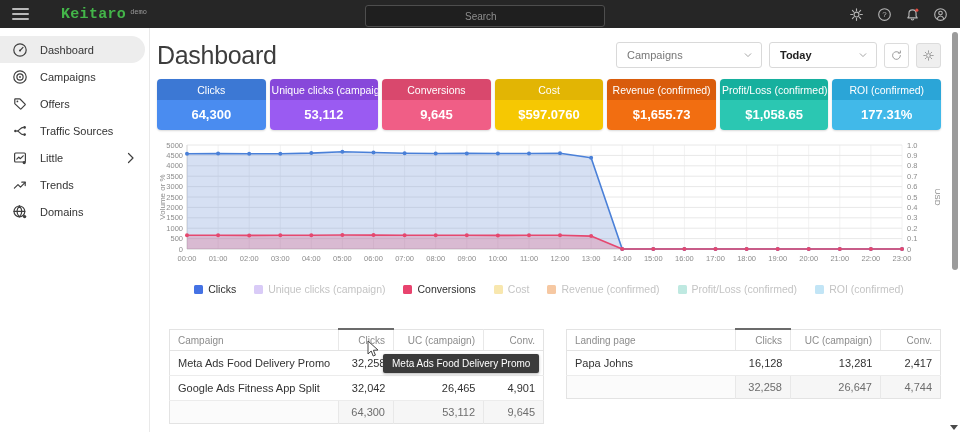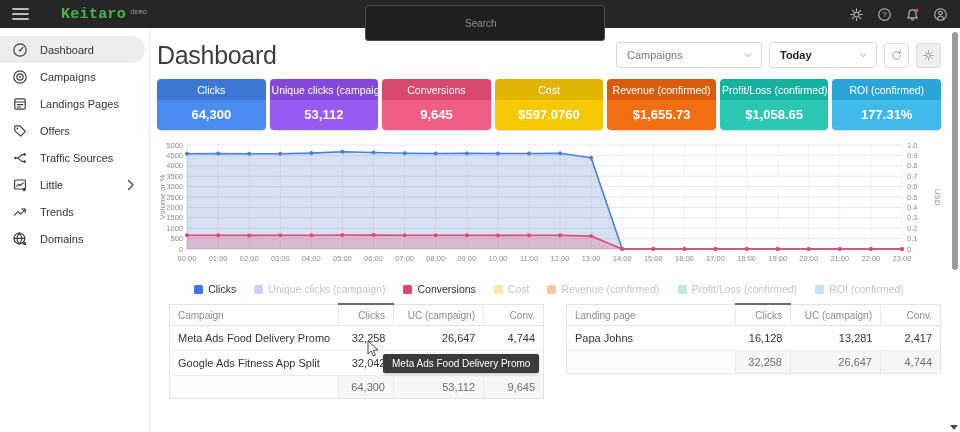--- a/index.html
+++ b/index.html
@@ -7,21 +7,21 @@
   body { font-family:"Liberation Sans", sans-serif; background:#fff; overflow:hidden; }
   .screen { position:relative; width:960px; height:432px; background:#fff; overflow:hidden; }
 
   
   .topbar { position:relative; height:28px; background:#262626; display:flex; align-items:center; padding:0 12px; z-index:5; }
   .hamburger { width:17px; display:flex; flex-direction:column; gap:3px; cursor:pointer; }
   .hamburger span { display:block; height:2px; background:#b9b9b9; border-radius:1px; }
   .brand { margin-left:32px; display:flex; align-items:flex-start;font-family:Liberation Mono, monospace; }
   .brand-name { color:#43b549; font-weight:bold; font-size:15px; letter-spacing:.3px; line-height:15px; }
   .brand-demo { color:#9a9a9a; font-size:7px; margin-left:4px; margin-top:1px; }
-  .search { position:absolute; left:365px; top:5px; width:240px; height:36px; background:#1f1f1f; border:1px solid #4e4e4e; border-radius:3px; display:flex; align-items:center; padding:0 7px; }
+  .search { position:absolute; left:365px; top:5px; width:240px; height:22px; background:#1f1f1f; border:1px solid #4e4e4e; border-radius:3px; display:flex; align-items:center; padding:0 7px; }
   .search input { flex:1; background:transparent; border:none; outline:none; color:#ccc; font-size:10px; margin-left:6px; font-family:"Liberation Sans",sans-serif; }
   .search input::placeholder { color:#8e8e8e; }
   .top-icons { margin-left:auto; display:flex; align-items:center; gap:13px; }
   .top-icons .icn { width:15px; height:15px; stroke:#b5b5b5; cursor:pointer; }
   .icn { stroke-width:1.2; fill:none; stroke-linecap:round; stroke-linejoin:round; }
   .icn .f { fill:#b5b5b5; stroke:none; }
   .icn .dot { fill:#e14b41; stroke:none; }
   .icn text { fill:#b5b5b5; stroke:none; font-size:8.5px; font-family:"Liberation Sans",sans-serif; }
 
   
@@ -59,21 +59,21 @@
   .chart-wrap { margin-top:7px; }
   .ax { font-size:7.5px; fill:#8c8c8c; font-family:"Liberation Sans",sans-serif; }
   .axt { font-size:8px; fill:#8c8c8c; font-family:"Liberation Sans",sans-serif; }
   .legend { display:flex; justify-content:center; gap:18px; margin-top:8px; }
   .lg-item { display:flex; align-items:center; gap:5px; font-size:10.5px; cursor:pointer; }
   .lg-sw { width:9px; height:9px; border-radius:1.5px; }
   .lg-item.on  { color:#2f2f2f; }
   .lg-item.off { color:#c4c4c4; }
 
   
-  .tables { display:flex; gap:22px; margin-top:8px;padding-left:12px; }
+  .tables { display:flex; gap:22px; margin-top:33px;padding-left:12px; }
   .tbl { flex:1; }
   table { width:100%; border-collapse:collapse; border:1px solid #e3e3e3; table-layout:fixed; }
   th { font-weight:400; color:#8c8c8c; font-size:10px; text-align:left; padding:5px 8px 4px; border-bottom:1px solid #e3e3e3; overflow:hidden; white-space:nowrap; }
   th.num, td.num { text-align:right; }
   th.num { border-left:1px solid #e8e8e8; }
   th.sorted { border-top:2px solid #6b6b6b; }
   td { font-size:11px; color:#333; padding:6px 8px; border-bottom:1px solid #ececec; overflow:hidden; white-space:nowrap; cursor:pointer; }
   tfoot td { background:#f6f6f6; color:#6d6d6d; border-left:1px solid #e8e8e8; border-bottom:none; padding:5px 8px; cursor:default; }
   tfoot td:first-child { background:#fbfbfb; border-left:none; }
 
@@ -139,27 +139,20 @@
           </svg>
           <span class="side-label">Dashboard</span>
         </div>
         <div class="side-item">
           <svg class="icn" viewBox="0 0 16 16">
             <circle cx="8" cy="8" r="6.2"></circle>
             <circle cx="8" cy="8" r="3.1"></circle>
             <circle cx="8" cy="8" r="0.9" class="f"></circle>
           </svg>
           <span class="side-label">Campaigns</span>
-        </div>
-        <div class="side-item">
-          <svg class="icn" viewBox="0 0 16 16">
-            <rect x="2.8" y="2.8" width="10.4" height="10.4" rx="1.2"></rect>
-            <path d="M2.8 6h10.4M5.3 8.6h5.4M5.3 11h3.4"></path>
-          </svg>
-          <span class="side-label">Landings Pages</span>
         </div>
         <div class="side-item">
           <svg class="icn" viewBox="0 0 16 16">
             <path d="M2.8 7.4V3.3c0-.3.2-.5.5-.5h4.1c.2 0 .4.1.6.2l5.1 5.1c.2.2.2.6 0 .8l-4 4c-.2.2-.6.2-.8 0L3 7.9c-.1-.1-.2-.3-.2-.5z"></path>
             <circle cx="5.4" cy="5.4" r="0.9" class="f"></circle>
           </svg>
           <span class="side-label">Offers</span>
         </div>
         <div class="side-item">
           <svg class="icn" viewBox="0 0 16 16">

